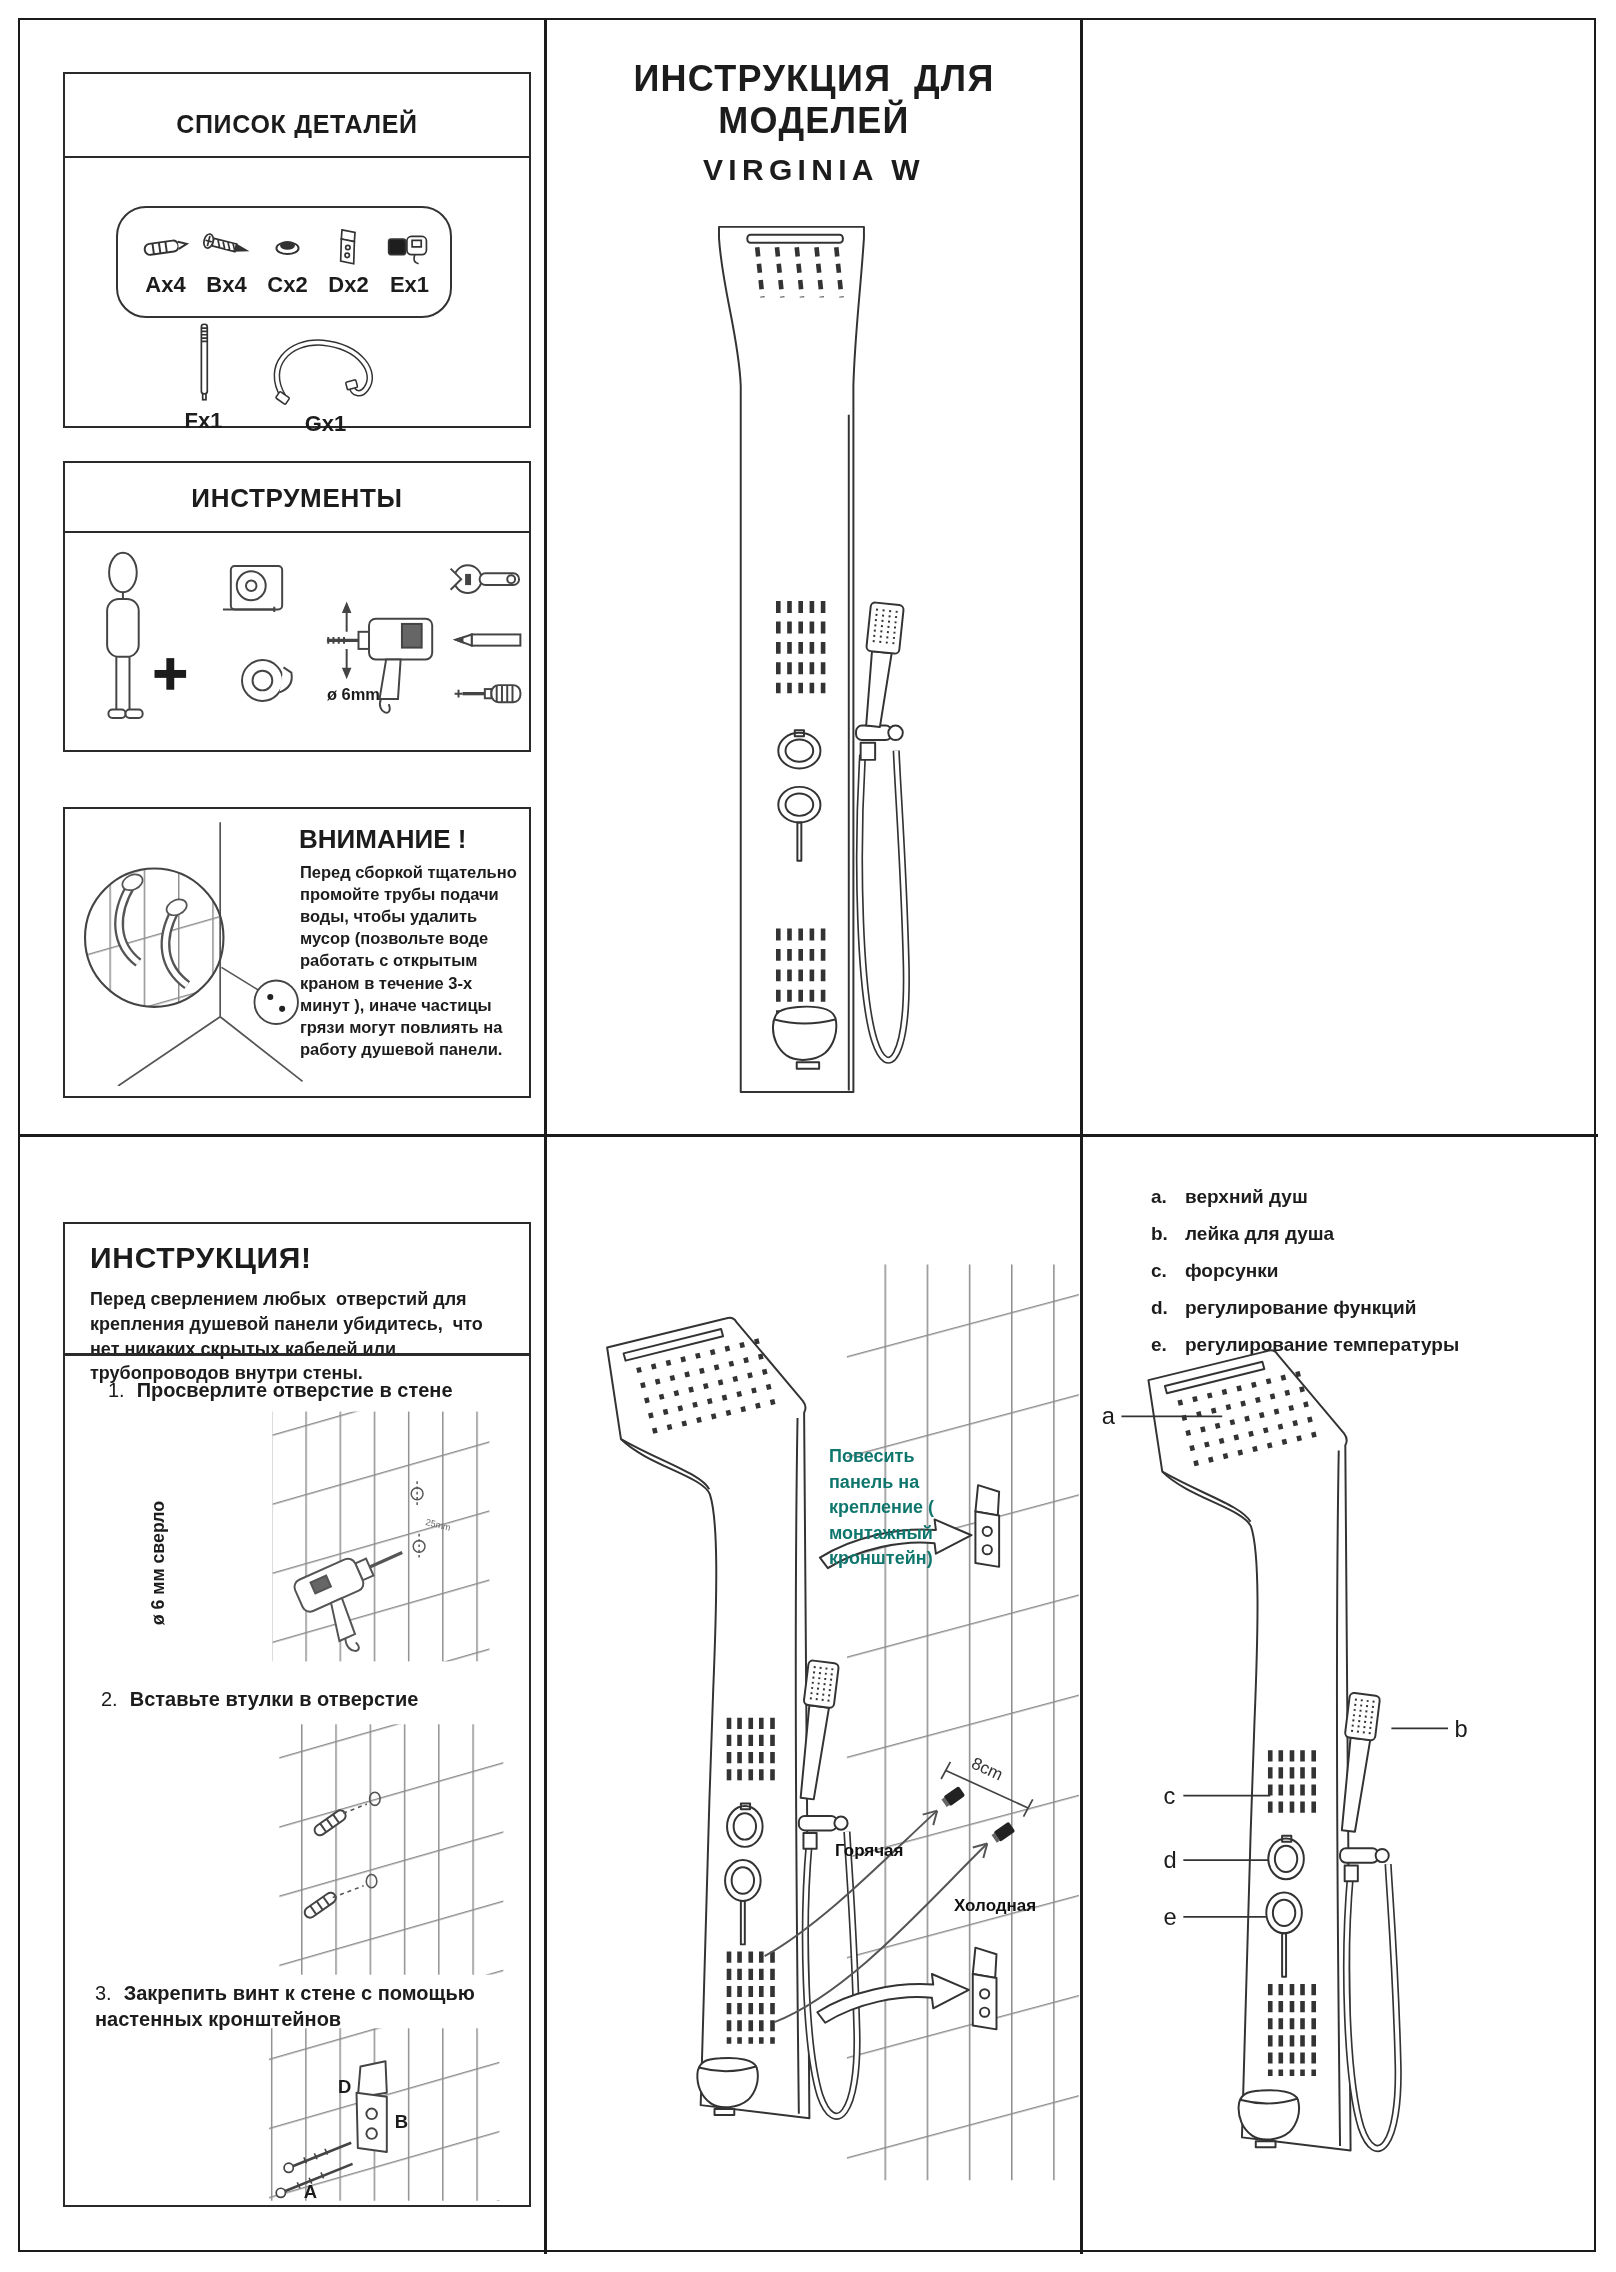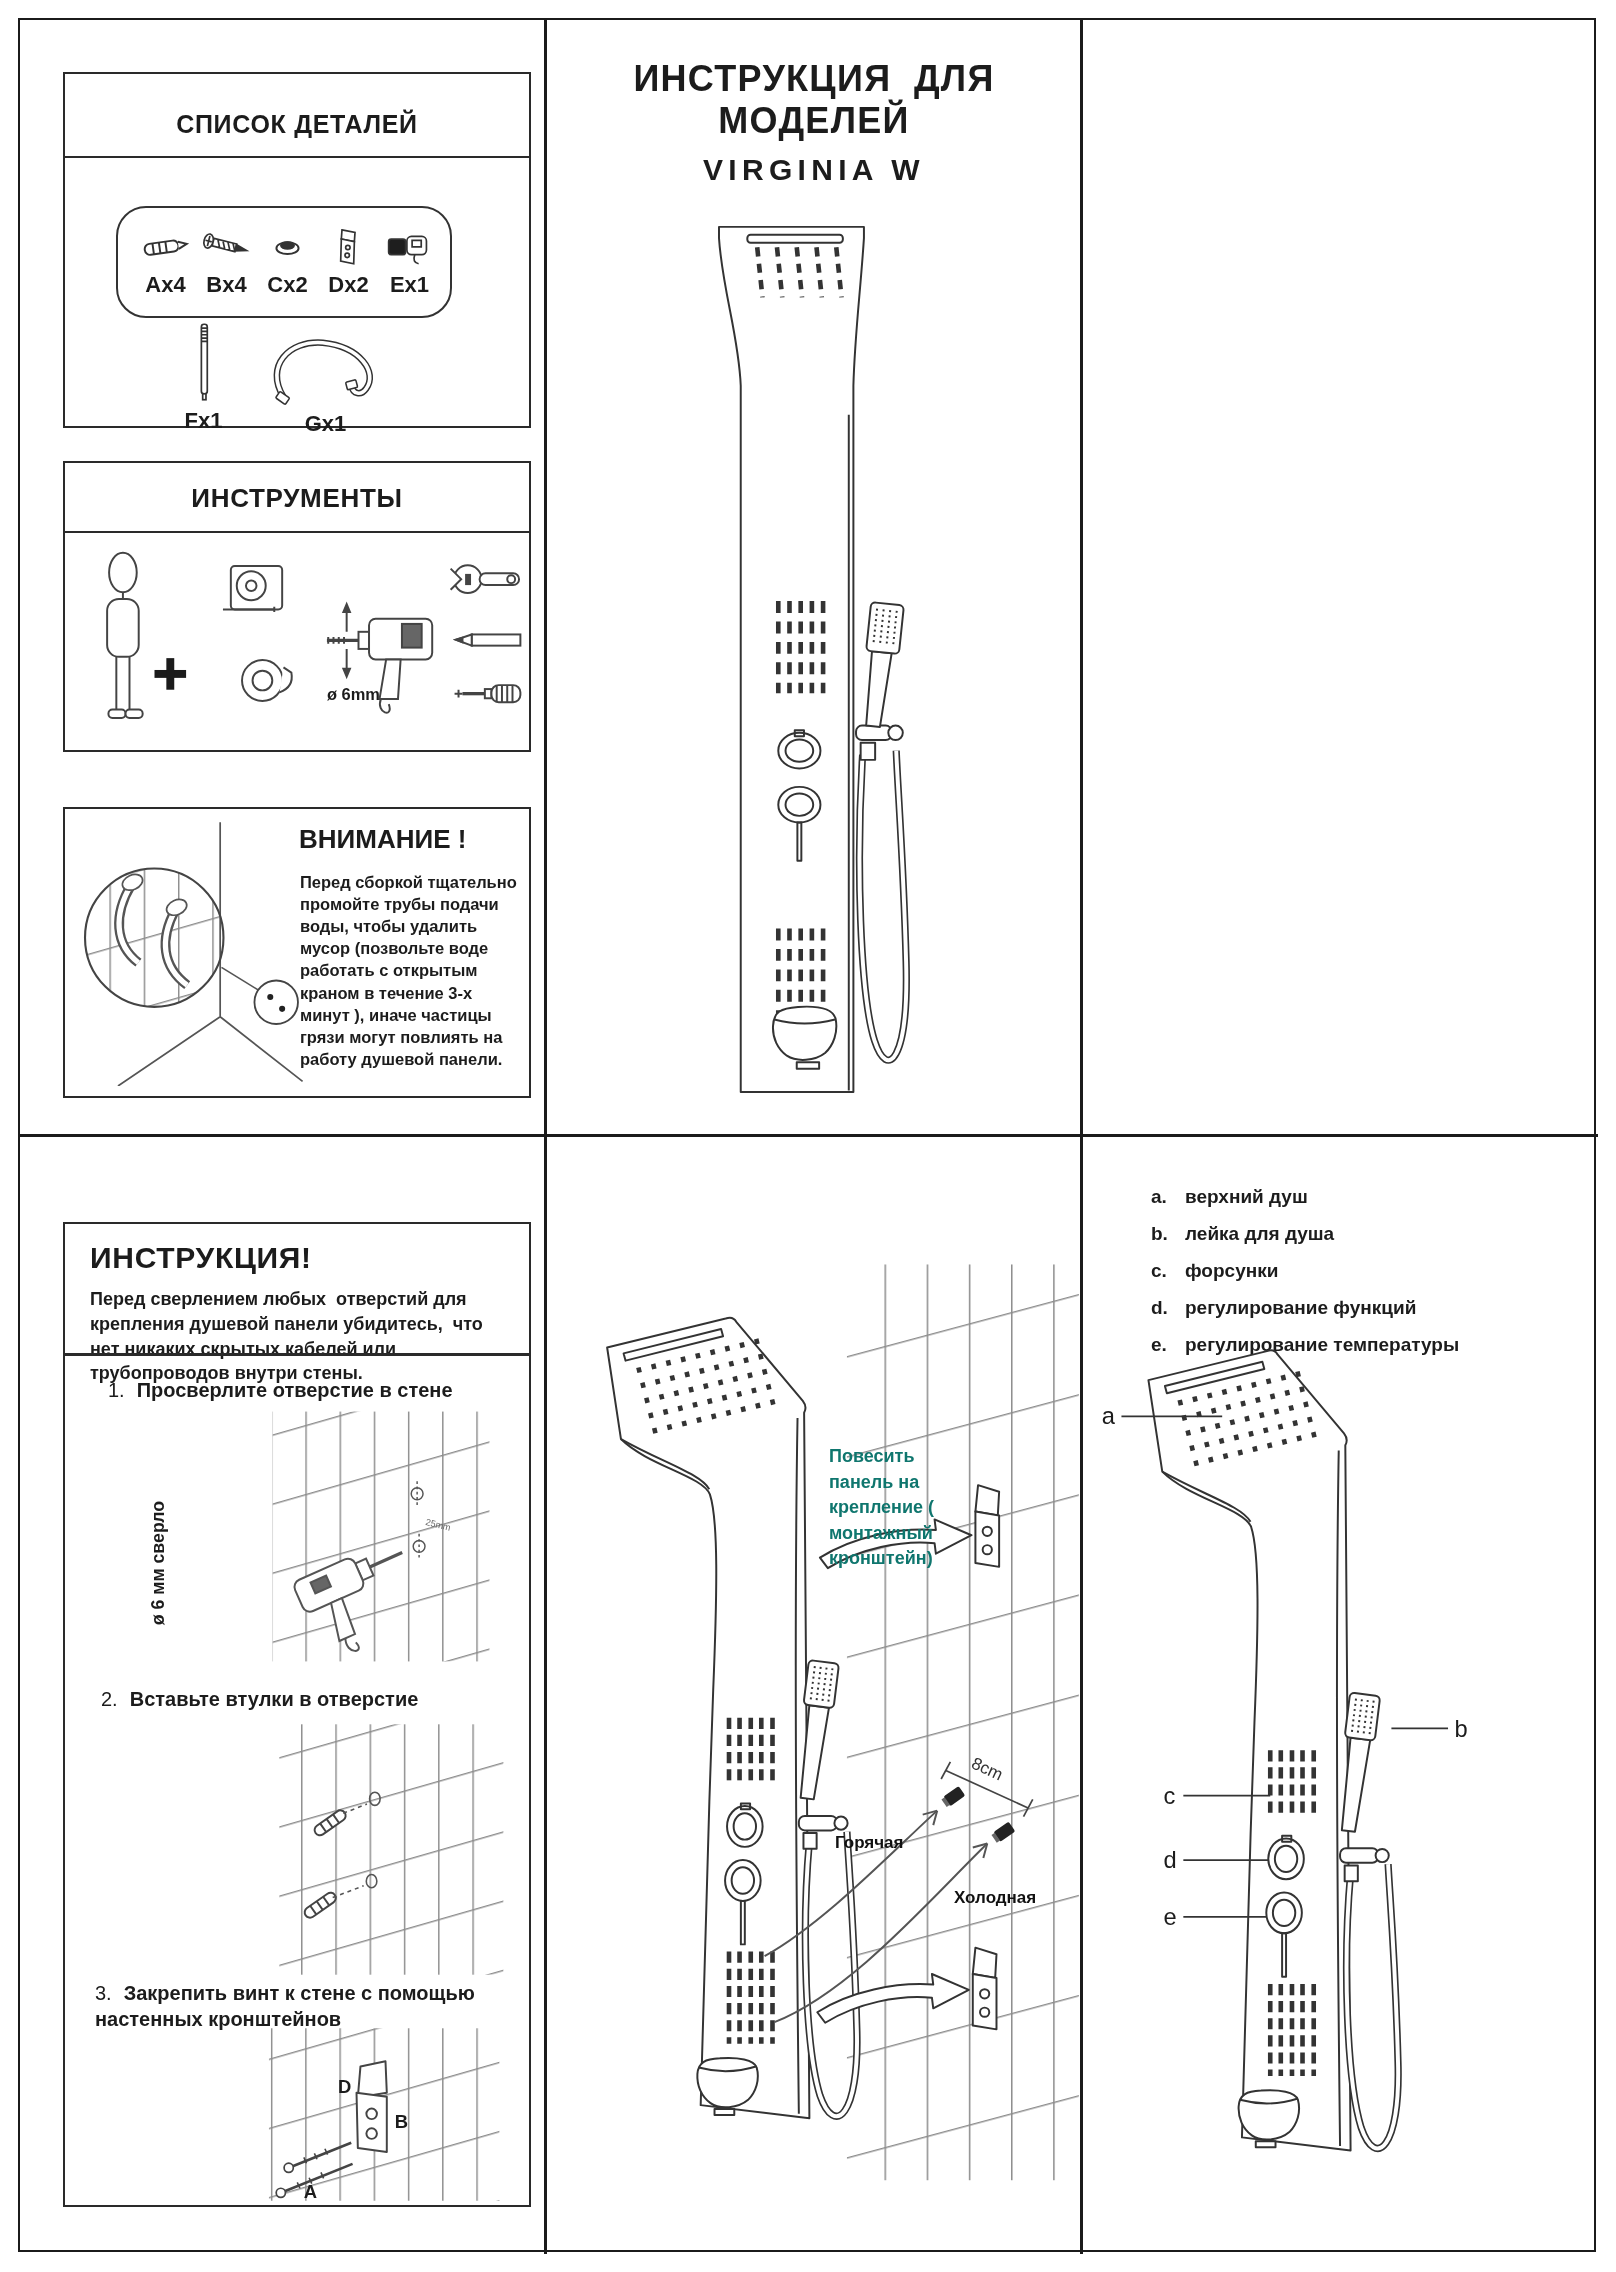--- a/index.html
+++ b/index.html
@@ -19,30 +19,30 @@
   .parts-title{font-size:25px;padding:36px 0 17px;}
   .tools-title{font-size:26px;padding:20px 7px 17px;}
   .strip{
     position:absolute;left:51px;top:132px;width:336px;height:112px;
     border:2px solid #333;border-radius:30px;display:flex;align-items:center;justify-content:space-around;
     padding:0 17px;box-sizing:border-box;
   }
   .part-cell{display:flex;flex-direction:column;align-items:center;width:61px;}
   .part-label{font-weight:700;font-size:22px;margin-top:2.6px;}
   .att-title{font-weight:700;font-size:26px;white-space:pre-wrap;}
-  .att-body{font-weight:700;font-size:16.5px;line-height:1.34;margin-top:15px;}
+  .att-body{font-weight:700;font-size:16.5px;line-height:1.34;margin-top:5px;}
   .hdr1{left:547px;top:58px;width:534px;text-align:center;font-weight:700;font-size:36px;letter-spacing:1.3px;white-space:pre-wrap;}
   .hdr2{left:547px;top:153px;width:534px;text-align:center;font-weight:700;font-size:30px;letter-spacing:5.3px;}
   .instr-title{font-weight:700;font-size:30px;letter-spacing:0.7px;}
   .instr-intro{font-weight:700;font-size:18px;line-height:1.38;white-space:pre-wrap;}
   .instr-hr{position:absolute;left:0;width:100%;height:2.6px;background:#2a2a2a;}
   .step{position:absolute;font-weight:700;font-size:20px;line-height:1.3;}
   .step .num{display:inline-block;margin-right:12px;font-weight:400;}
   .hang-note{font-weight:700;font-size:18px;line-height:1.42;color:#0f766e;}
-  .temp-label{font-weight:700;font-size:17px;color:#111;}
+  .temp-label{font-weight:700;font-size:17px;color:#111;margin-top:8px;}
   .legend{left:1151px;top:1186px;width:422px;}
   .legend-row{display:flex;align-items:baseline;height:37px;font-weight:700;font-size:19px;}
   .legend-key{width:34px;}
   svg text{font-family:"Liberation Sans","DejaVu Sans",sans-serif;}
 </style>
 </head>
 <body>
 
 <div class="page">
 

